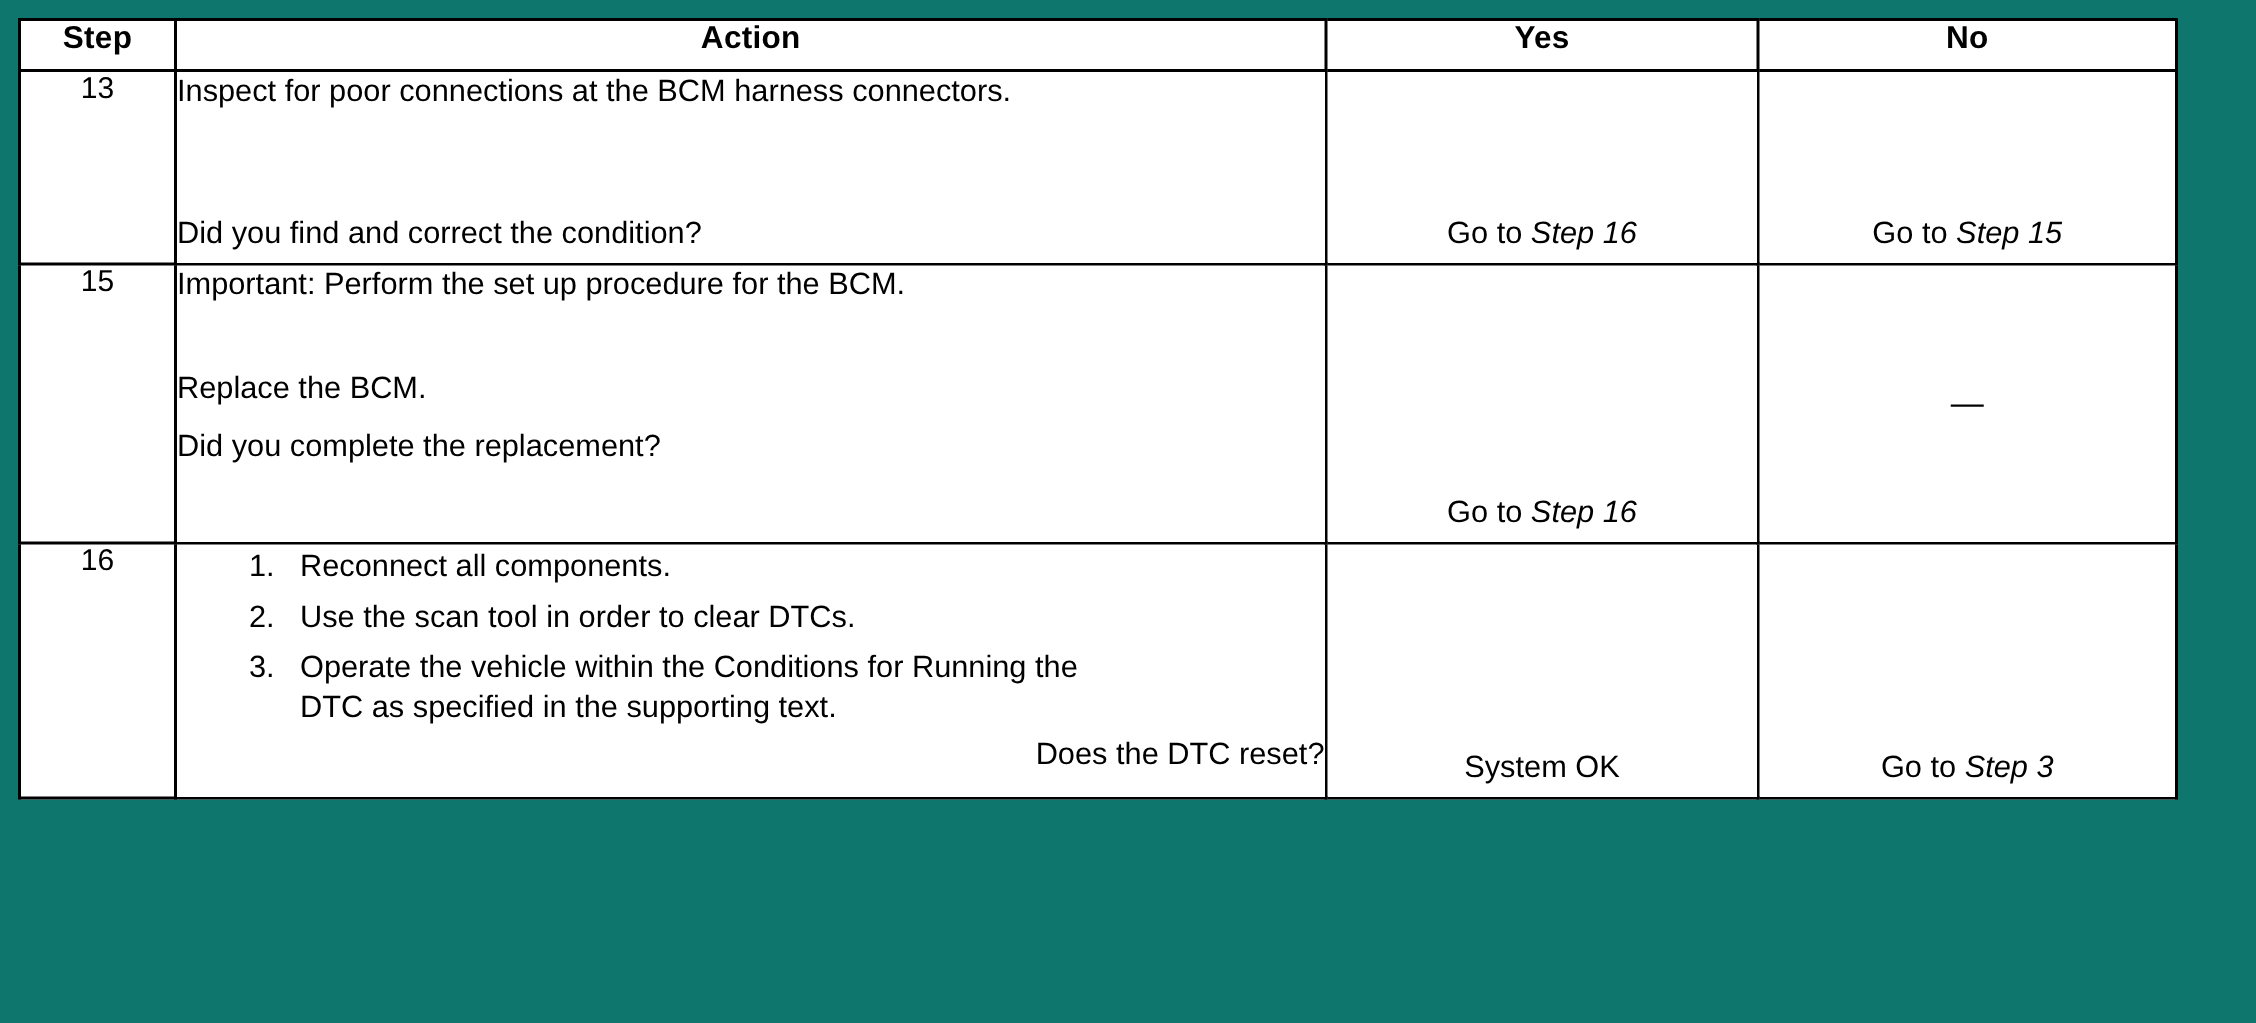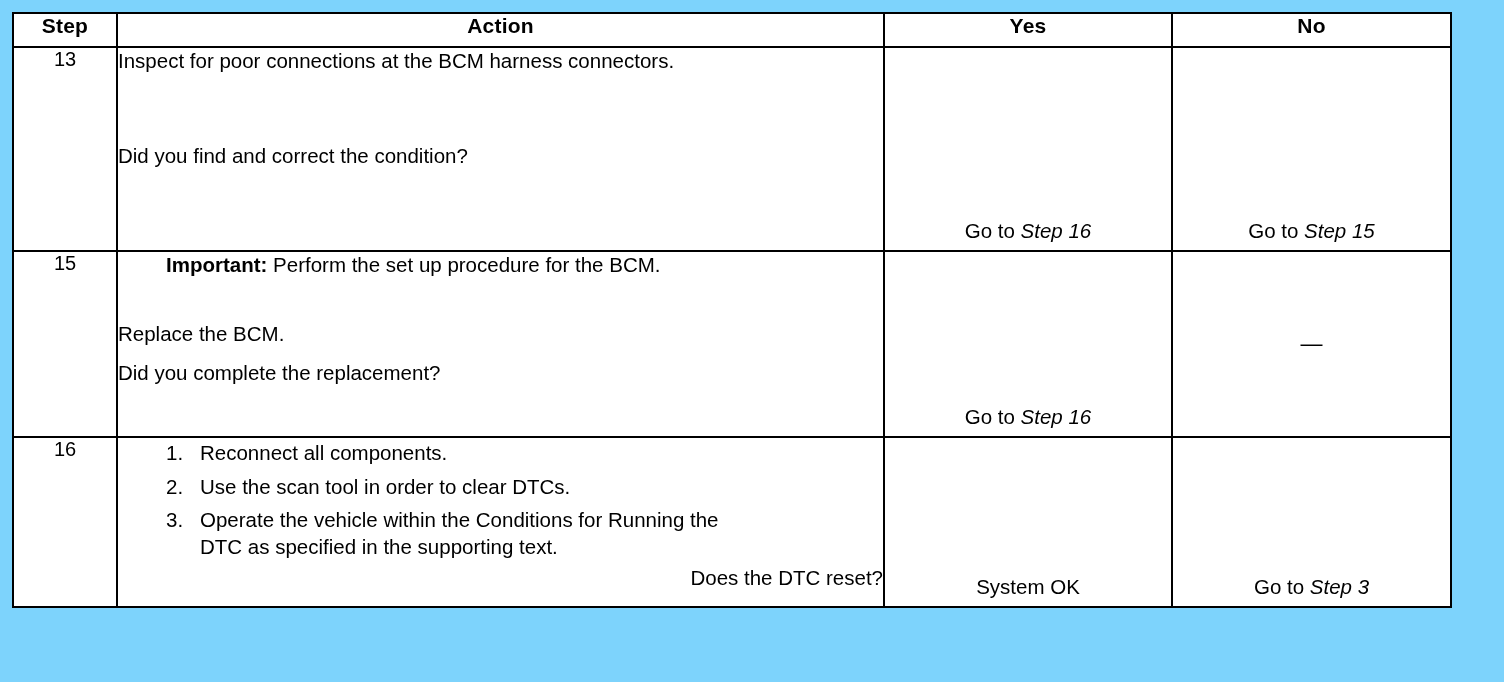--- a/index.html
+++ b/index.html
@@ -13,21 +13,21 @@
     height: 682px;
     font-family: "Liberation Sans", sans-serif;
     color: #000000;
     overflow: hidden;
   }
 
   #page {
     position: relative;
     width: 1504px;
     height: 682px;
-    background: #7dd3fc;
+    background: #0f766e;
   }
 
   
   #diag-table {
     position: absolute;
     left: 12px;
     top: 12px;
     width: 1438px;          
     border-collapse: collapse;
     table-layout: fixed;
@@ -69,22 +69,21 @@
   .action-cell {
     position: relative;
     padding: 8px 10px 6px 12px;
     font-size: 20.5px;
     line-height: 1.22;
   }
   .action-line {
     white-space: nowrap;
   }
   .action-line.bold-lead b {
-    font-weight: bold;
-    padding-left: 48px;
+    font-weight: normal;
   }
 
   
   .gap-sm { height: 14px; }
   .gap-md { height: 44px; }
   .gap-lg { height: 70px; }
 
   
   ol.proc-list {
     margin: 2px 0 0 0;
@@ -142,21 +141,21 @@
   }
   .res-dash {
     font-size: 22px;
     line-height: 1;
   }
   .step-ref {
     font-style: italic;
   }
 
   
-  .r13 { height: 204px; }   
+  .r13 { height: 129px; }   
   .r14 { height: 100px; }   
   .r15 { height: 186px; border-radius: 29px; }   
   .r16 { height: 170px; }   
 </style>
 </head>
 <body>
 
 <div id="page">
 
   <table id="diag-table">

